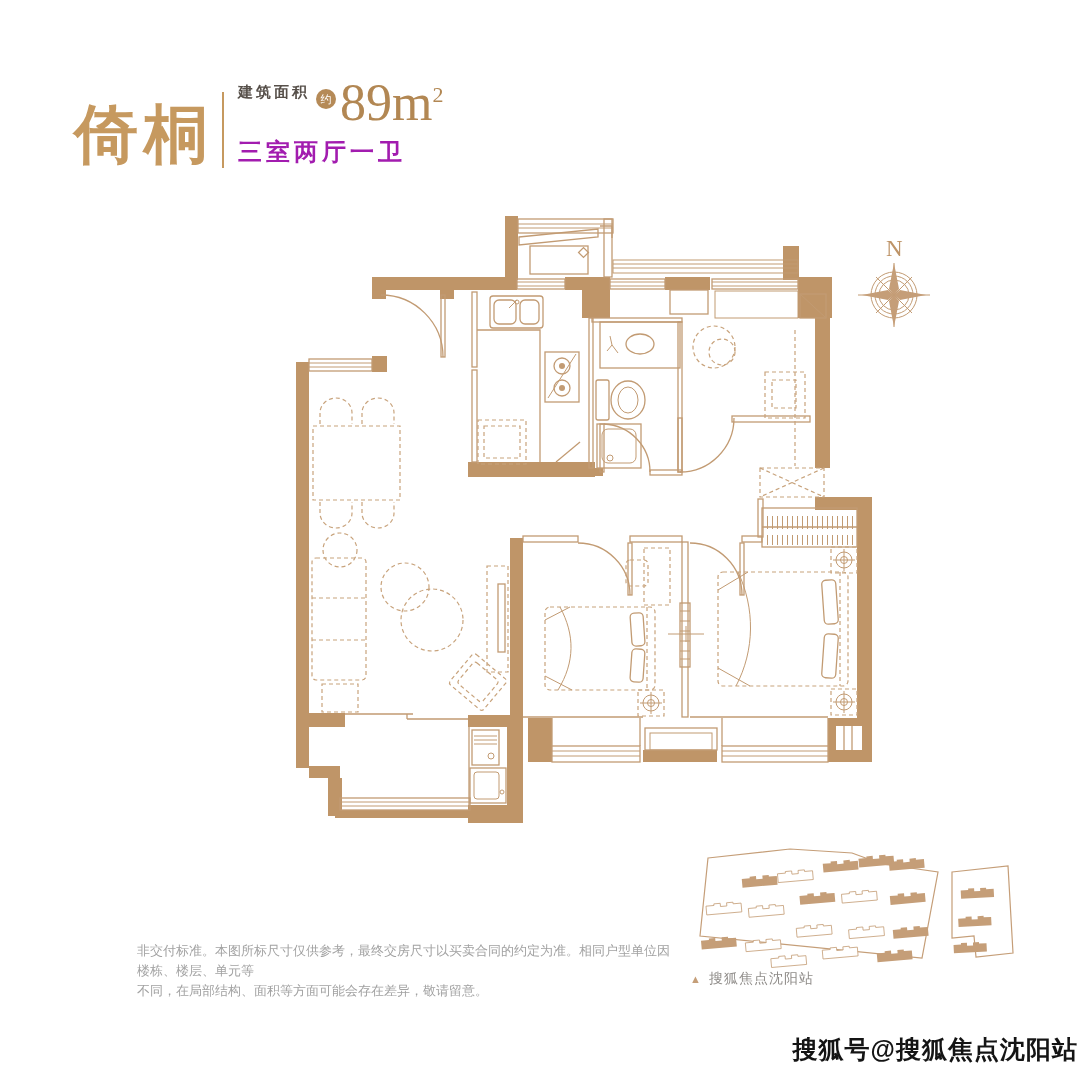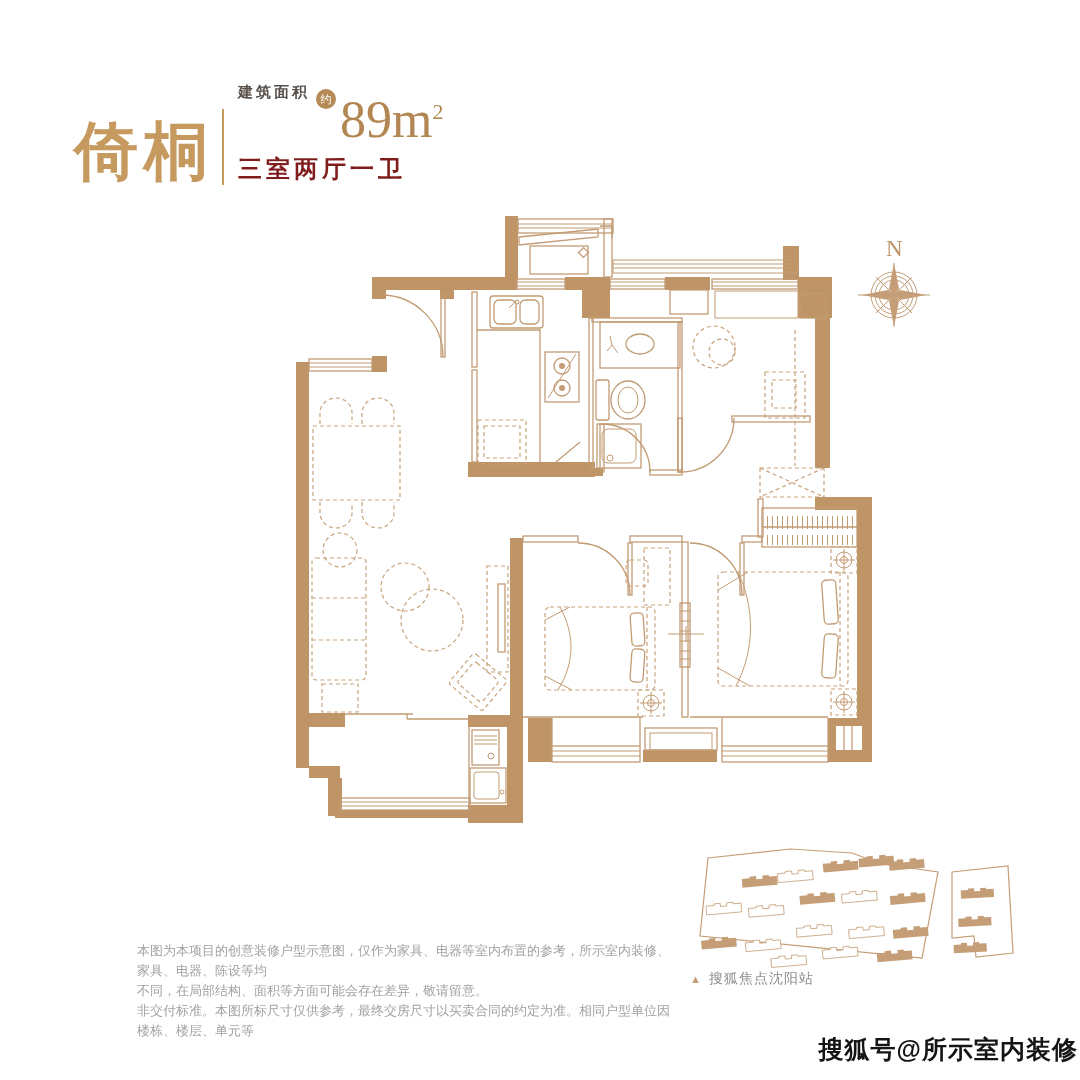--- a/index.html
+++ b/index.html
@@ -12,23 +12,23 @@
   .unit-title{font-family:"Liberation Serif",serif;font-weight:700;font-size:64px;line-height:1.05;
               color:#C6995F;letter-spacing:6px;}
   .title-divider{width:2px;height:76px;background:#C6995F;margin:6px 14px 0 8px;}
   .specs{display:flex;flex-direction:column;margin-top:2px;}
   .area-row{display:flex;align-items:flex-start;}
   .area-label{display:flex;flex-direction:row;font-size:15px;line-height:1.15;color:#57504A;
               letter-spacing:3px;font-weight:700;margin-top:5px;}
   .approx-circle{width:20px;height:20px;border-radius:50%;background:#B58A57;color:#fff;
                  font-size:11px;display:flex;align-items:center;justify-content:center;
                  margin:11px 4px 0 6px;flex:0 0 auto;}
-  .area-value{font-family:"Liberation Serif",serif;font-size:52px;line-height:0.95;color:#B28753;margin-top:17px;}
+  .area-value{font-family:"Liberation Serif",serif;font-size:52px;line-height:0.95;color:#B28753;}
   .area-value sup{font-size:22px;}
-  .layout-row{font-family:"Liberation Serif",serif;font-size:24px;font-weight:700;color:#7f1d1d;
+  .layout-row{font-family:"Liberation Serif",serif;font-size:24px;font-weight:700;color:#a21caf;
               letter-spacing:4px;margin-top:9px;}
 
   
   svg{position:absolute;left:0;top:0;}
   .w{fill:#BF9568;stroke:none;}
   .t{fill:none;stroke:#C29B73;stroke-width:1.3;}
   .t2{fill:none;stroke:#C29B73;stroke-width:1;}
   .d{fill:none;stroke:#C8A37C;stroke-width:1.2;stroke-dasharray:4 3;}
   .fillT{fill:#C29B73;stroke:none;}
   .site{fill:none;stroke:#C59E78;stroke-width:1.2;}
@@ -362,18 +362,17 @@
     </g>
   </g>
 </svg>
 
 <div class="abs site-caption">
   <span class="tri">▲</span>
   <span>搜狐焦点沈阳站</span>
 </div>
 
 <div class="abs disclaimer">
-  <div>本图为本项目的创意装修户型示意图，仅作为家具、电器等室内布置的参考，所示室内装修、家具、电器、陈设等均</div>
+  <div>非交付标准。本图所标尺寸仅供参考，最终交房尺寸以买卖合同的约定为准。相同户型单位因楼栋、楼层、单元等</div>
   <div>不同，在局部结构、面积等方面可能会存在差异，敬请留意。</div>
-  <div>非交付标准。本图所标尺寸仅供参考，最终交房尺寸以买卖合同的约定为准。相同户型单位因楼栋、楼层、单元等</div>
 </div>
 
-<div class="abs watermark">搜狐号@所示室内装修</div>
+<div class="abs watermark">搜狐号@搜狐焦点沈阳站</div>
 
 </body></html>

